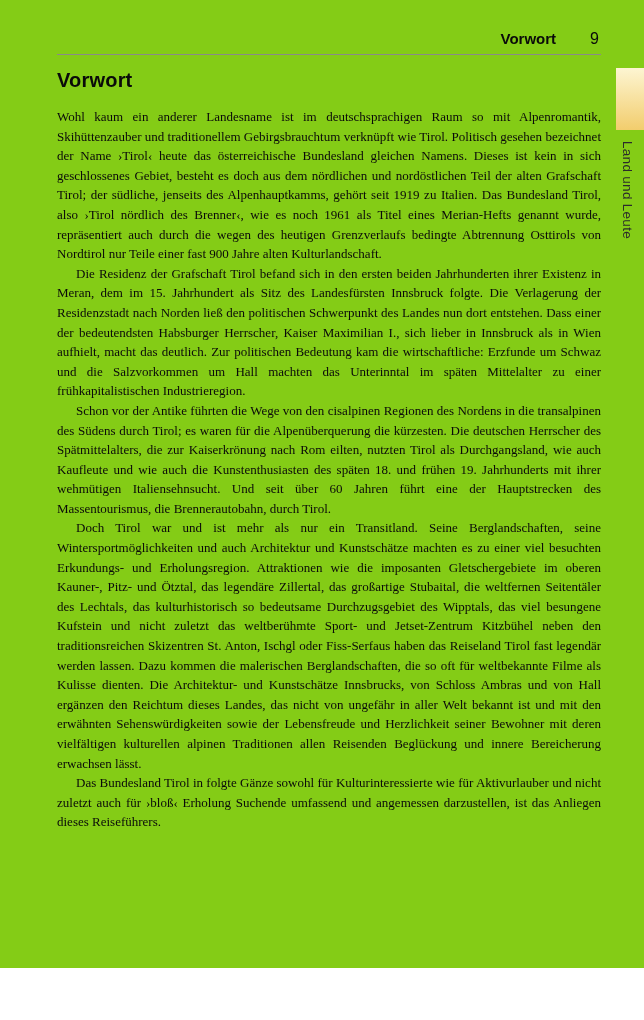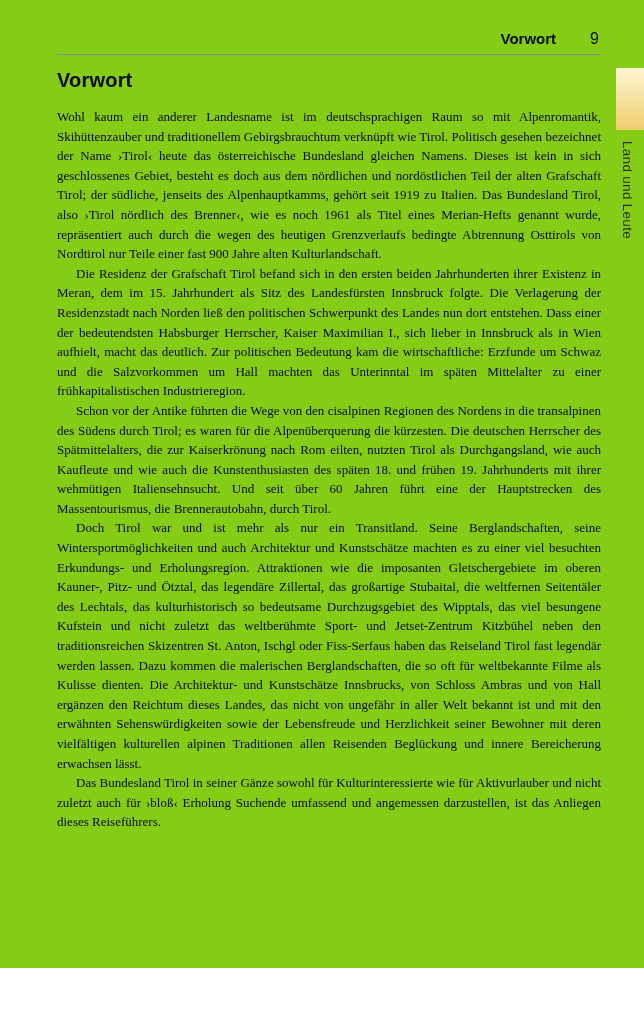--- a/index.html
+++ b/index.html
@@ -91,20 +91,20 @@
 
   <hr class="header-rule">
 
   <h1 class="chapter-title">Vorwort</h1>
 
   <div class="body-text">
     <p>Wohl kaum ein anderer Landesname ist im deutschsprachigen Raum so mit Alpenromantik, Skihüttenzauber und traditionellem Gebirgsbrauchtum verknüpft wie Tirol. Politisch gesehen bezeichnet der Name ›Tirol‹ heute das österreichische Bundesland gleichen Namens. Dieses ist kein in sich geschlossenes Gebiet, besteht es doch aus dem nördlichen und nordöstlichen Teil der alten Grafschaft Tirol; der südliche, jenseits des Alpenhauptkamms, gehört seit 1919 zu Italien. Das Bundesland Tirol, also ›Tirol nördlich des Brenner‹, wie es noch 1961 als Titel eines Merian-Hefts genannt wurde, repräsentiert auch durch die wegen des heutigen Grenzverlaufs bedingte Abtrennung Osttirols von Nordtirol nur Teile einer fast 900 Jahre alten Kulturlandschaft.</p>
     <p class="indent">Die Residenz der Grafschaft Tirol befand sich in den ersten beiden Jahrhunderten ihrer Existenz in Meran, dem im 15. Jahrhundert als Sitz des Landesfürsten Innsbruck folgte. Die Verlagerung der Residenzstadt nach Norden ließ den politischen Schwerpunkt des Landes nun dort entstehen. Dass einer der bedeutendsten Habsburger Herrscher, Kaiser Maximilian I., sich lieber in Innsbruck als in Wien aufhielt, macht das deutlich. Zur politischen Bedeutung kam die wirtschaftliche: Erzfunde um Schwaz und die Salzvorkommen um Hall machten das Unterinntal im späten Mittelalter zu einer frühkapitalistischen Industrieregion.</p>
     <p class="indent">Schon vor der Antike führten die Wege von den cisalpinen Regionen des Nordens in die transalpinen des Südens durch Tirol; es waren für die Alpenüberquerung die kürzesten. Die deutschen Herrscher des Spätmittelalters, die zur Kaiserkrönung nach Rom eilten, nutzten Tirol als Durchgangsland, wie auch Kaufleute und wie auch die Kunstenthusiasten des späten 18. und frühen 19. Jahrhunderts mit ihrer wehmütigen Italiensehnsucht. Und seit über 60 Jahren führt eine der Hauptstrecken des Massentourismus, die Brennerautobahn, durch Tirol.</p>
     <p class="indent">Doch Tirol war und ist mehr als nur ein Transitland. Seine Berglandschaften, seine Wintersportmöglichkeiten und auch Architektur und Kunstschätze machten es zu einer viel besuchten Erkundungs- und Erholungsregion. Attraktionen wie die imposanten Gletschergebiete im oberen Kauner-, Pitz- und Ötztal, das legendäre Zillertal, das großartige Stubaital, die weltfernen Seitentäler des Lechtals, das kulturhistorisch so bedeutsame Durchzugsgebiet des Wipptals, das viel besungene Kufstein und nicht zuletzt das weltberühmte Sport- und Jetset-Zentrum Kitzbühel neben den traditionsreichen Skizentren St. Anton, Ischgl oder Fiss-Serfaus haben das Reiseland Tirol fast legendär werden lassen. Dazu kommen die malerischen Berglandschaften, die so oft für weltbekannte Filme als Kulisse dienten. Die Architektur- und Kunstschätze Innsbrucks, von Schloss Ambras und von Hall ergänzen den Reichtum dieses Landes, das nicht von ungefähr in aller Welt bekannt ist und mit den erwähnten Sehenswürdigkeiten sowie der Lebensfreude und Herzlichkeit seiner Bewohner mit deren vielfältigen kulturellen alpinen Traditionen allen Reisenden Beglückung und innere Bereicherung erwachsen lässt.</p>
-    <p class="indent">Das Bundesland Tirol in seiner Gänze sowohl für Kulturinteressierte wie für Aktivurlauber und nicht zuletzt auch für ›bloß‹ Erholung Suchende umfassend und angemessen darzustellen, ist das Anliegen dieses Reiseführers.</p>
+    <p class="indent">Das Bundesland Tirol in folgte Gänze sowohl für Kulturinteressierte wie für Aktivurlauber und nicht zuletzt auch für ›bloß‹ Erholung Suchende umfassend und angemessen darzustellen, ist das Anliegen dieses Reiseführers.</p>
   </div>
 
   <div class="side-tab-color" style="background: linear-gradient(rgb(253, 245, 210), rgb(242, 205, 109));"></div>
 
   <div class="side-tab-label">Land und Leute</div>
 
 </div>
 
 </body></html>

